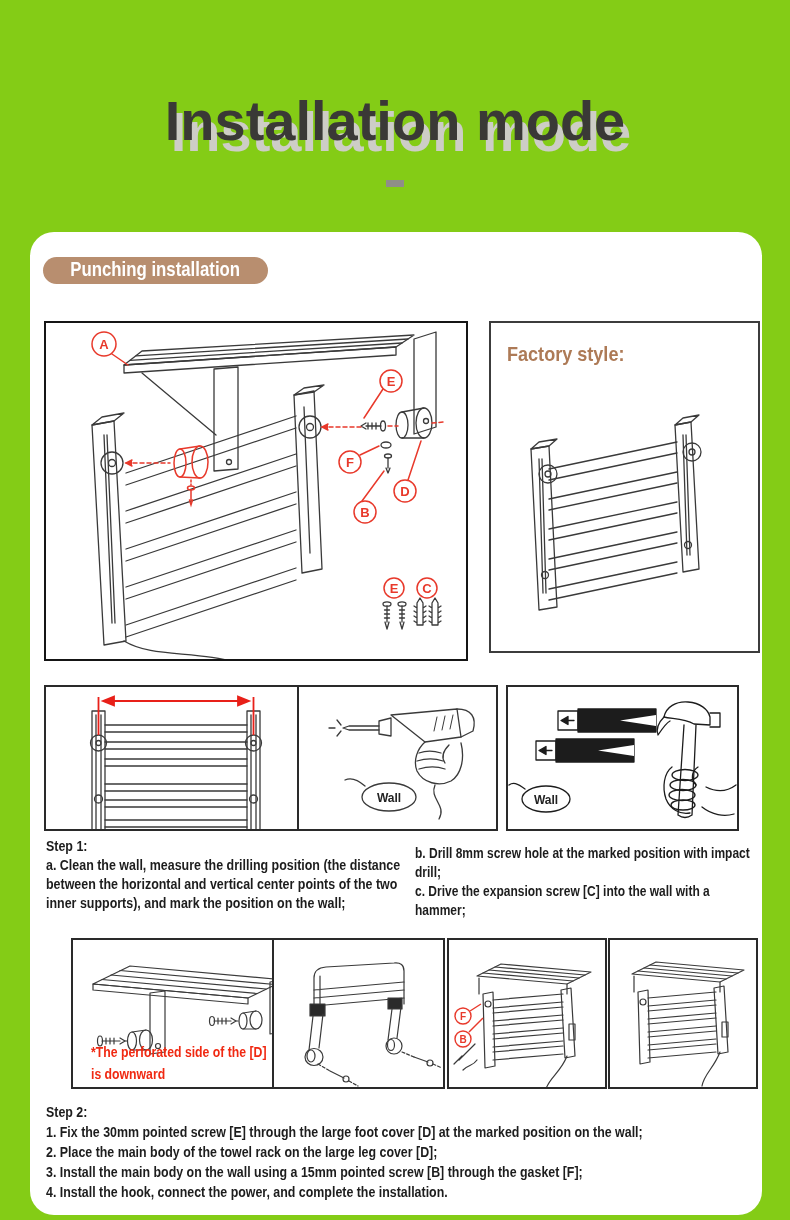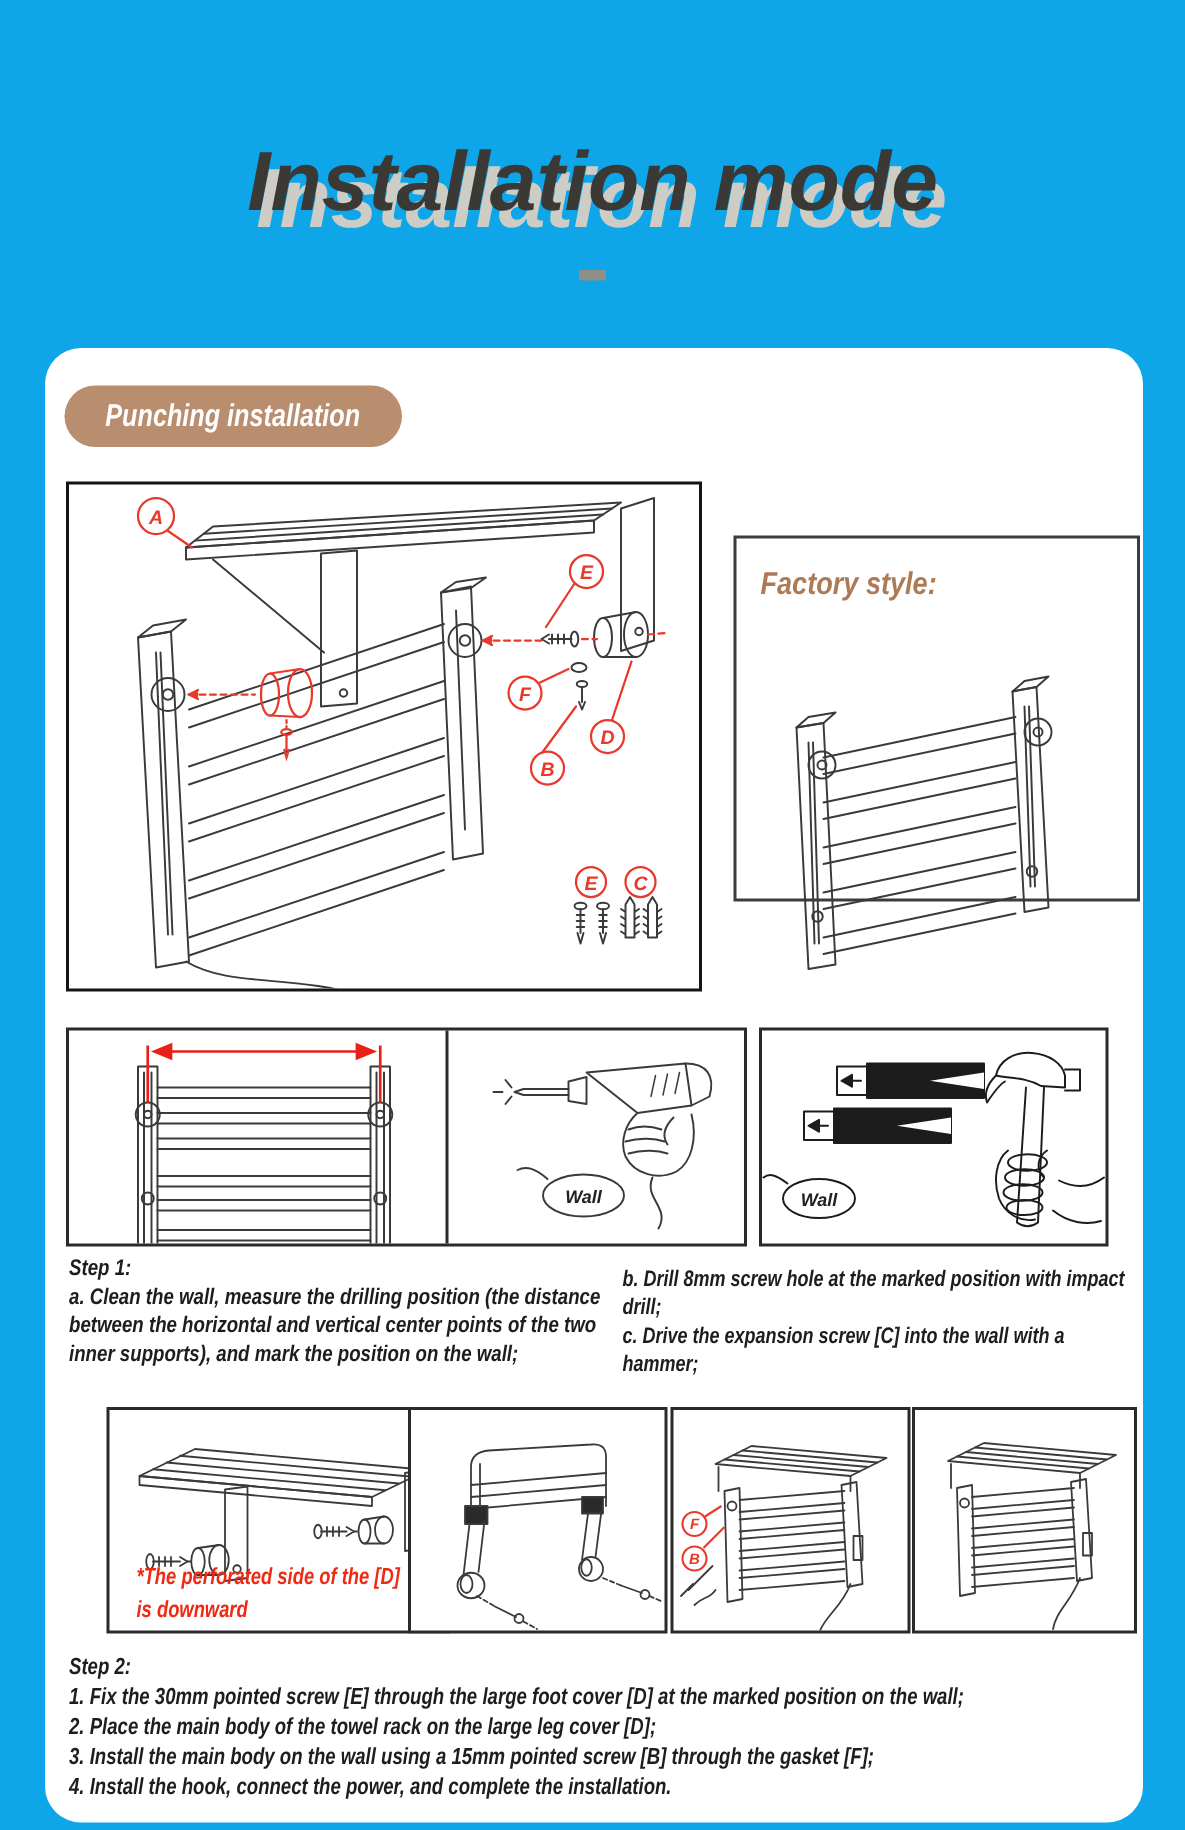--- a/index.html
+++ b/index.html
@@ -1,29 +1,29 @@
 <!DOCTYPE html>
 <html><head>
 <meta charset="utf-8">
 <style>
   html,body{margin:0;padding:0;}
   body{font-family:"Liberation Sans",sans-serif;background:#e2e4df;}
-  .page{position:relative;width:790px;height:1220px;background:#0ea5e9;overflow:hidden;font-style:italic;}
+  .page{position:relative;width:790px;height:1220px;background:#84cc16;overflow:hidden;}
   .title{position:absolute;top:90px;left:0;width:790px;text-align:center;
          font-size:56px;line-height:62px;font-weight:700;color:#3a3936;
          text-shadow:6px 11px 0 #cdcdc6;letter-spacing:0px;}
   .title-dash{position:absolute;top:180px;left:50%;margin-left:-9px;width:18px;height:7px;background:#8f8e87;}
   .card{position:absolute;left:30px;top:232px;width:732px;height:983px;background:#ffffff;border-radius:24px;}
-  .badge{position:absolute;left:13px;top:25px;width:225px;height:41px;background:#b88e6f;border-radius:23px;
-         display:flex;align-items:center;}
+  .badge{position:absolute;left:13px;top:25px;width:225px;height:27px;background:#b88e6f;border-radius:23px;
+         display:flex;}
   .badge-text{color:#ffffff;font-size:21px;font-weight:700;padding-left:34px;white-space:nowrap;
               transform:scaleX(0.8);transform-origin:0 50%;}
   .box{position:absolute;background:#fff;border:2px solid #222;box-sizing:border-box;}
   .box-a{left:14px;top:89px;width:424px;height:340px;border-color:#151515;}
-  .box-b{left:459px;top:89px;width:271px;height:244px;border-color:#3c3c3c;margin-top:36px;}
+  .box-b{left:459px;top:89px;width:271px;height:332px;border-color:#3c3c3c;}
   .factory-title{position:absolute;left:16px;top:19px;font-size:21px;font-weight:700;color:#ad7a56;
                  white-space:nowrap;transform:scaleX(0.86);transform-origin:0 0;}
   .box-c{left:14px;top:453px;width:454px;height:146px;border-color:#2a2a2a;display:flex;}
   .cell-left{width:253px;height:100%;border-right:2px solid #2a2a2a;box-sizing:border-box;}
   .cell-right{flex:1;height:100%;}
   .box-d{left:476px;top:453px;width:233px;height:146px;border-color:#2a2a2a;}
   .step1-left{position:absolute;left:16px;top:604px;width:452px;font-size:15px;line-height:19px;
               font-weight:700;color:#1d1d1d;transform:scaleX(0.83);transform-origin:0 0;}
   .step1-right{position:absolute;left:385px;top:611px;width:422px;font-size:15px;line-height:19px;
                font-weight:700;color:#1d1d1d;transform:scaleX(0.8);transform-origin:0 0;}

